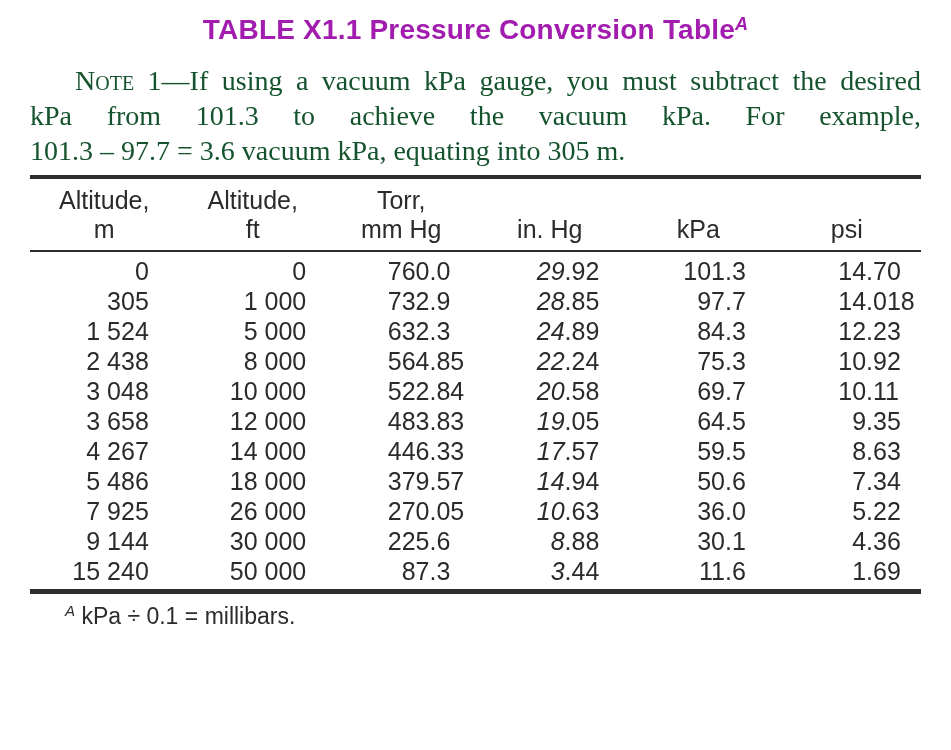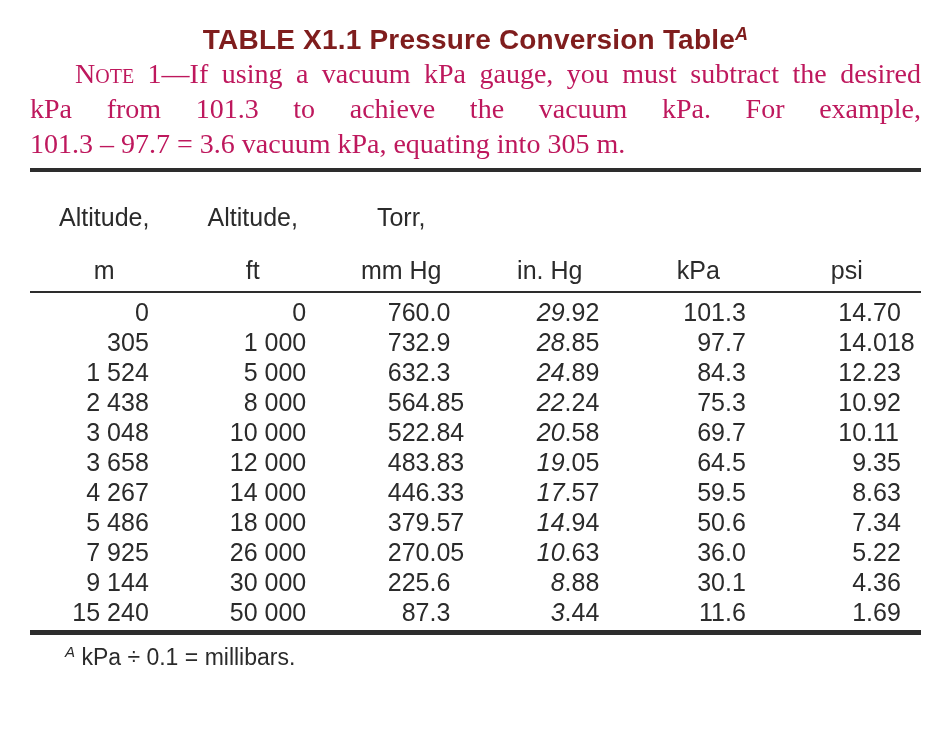--- a/index.html
+++ b/index.html
@@ -16,39 +16,40 @@
     box-sizing: border-box;
     padding: 12px 30px 0 30px;
     overflow: hidden;
   }
 
   
   .table-title {
     font-family: "Liberation Sans", sans-serif;
     font-weight: bold;
     font-size: 28px;
-    color: #7f1d1d;
+    color: #a21caf;
     text-align: center;
     letter-spacing: 0.2px;
-    margin-top: 12px;
+    margin-top: 2px;
   }
   .table-title sup {
     font-style: italic;
     font-weight: bold;
     font-size: 18px;
     line-height: 0;
     vertical-align: 9px;
   }
 
   
   .note {
     font-family: "Liberation Serif", serif;
     font-size: 28px;
     line-height: 35px;
-    color: #be185d;
+    color: #14532d;
+    margin-top: 17px;
     width: 891px;
   }
   .note-line { white-space: normal; }
   .note-line.justify {
     text-align: justify;
     text-align-last: justify;
   }
   .note-line.first { text-indent: 45px; }
   .smallcaps { font-variant: small-caps; }
 
@@ -69,21 +70,20 @@
     vertical-align: bottom;
     padding: 7px 0 6px 0;
     border-bottom: 2px solid #2d2d2d;
   }
   thead th .hline {
     display: block;
     text-align: center;
     line-height: 29px;
     height: 29px;
     white-space: nowrap;
-    margin-top: 24px;
   }
   tbody td {
     font-size: 25px;
     height: 30px;
     line-height: 30px;
     padding: 0;
     white-space: nowrap;
     overflow: visible;
   }
   tbody tr:first-child td { padding-top: 4px; }

